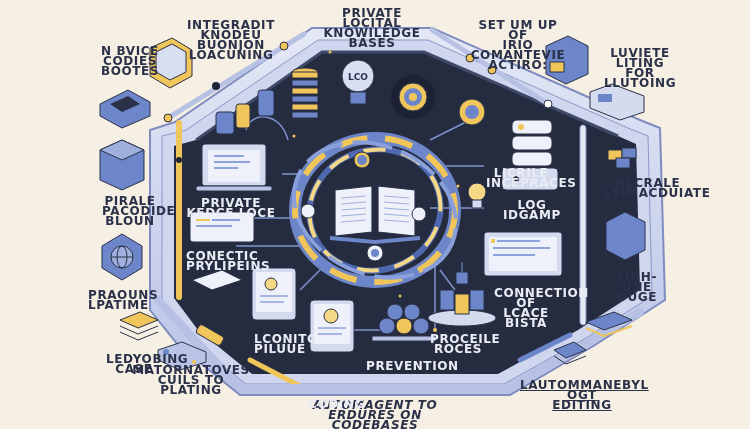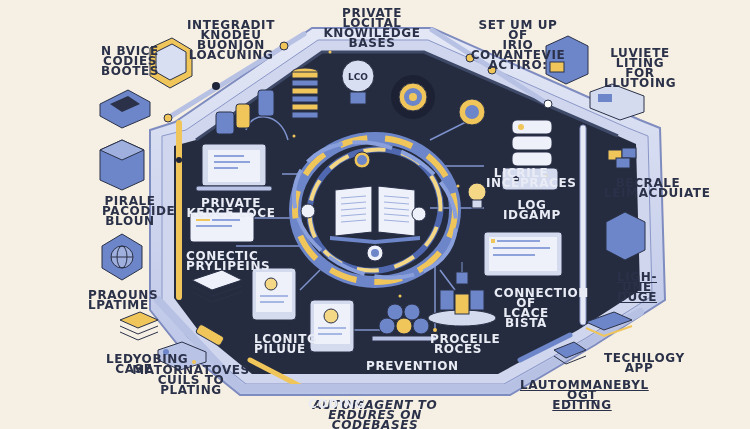--- a/index.html
+++ b/index.html
@@ -305,24 +305,22 @@
 <div class="lbl" style="left:312px;top:8px;width:120px;">Private Locital
 Knowiledge Bases</div>
 <div class="lbl" style="left:470px;top:20px;width:96px;">Set um up of
 Irio comantevie
 Actiro:</div>
 <div class="lbl" style="left:602px;top:48px;width:76px;">Luviete
 Liting for
 Llutoing</div>
 <div class="lbl" style="left:604px;top:178px;width:88px;text-align:center;">Becrale
 Leimacduiate</div>
-<div class="lbl" style="left:604px;top:272px;width:66px;text-decoration:underline;">Ligh-une
+<div class="lbl" style="left:604px;top:272px;width:66px;">Ligh-une
 Duge</div>
-<div class="lbl" style="left:604px;top:353px;width:70px;">Techilogy
-App</div>
 <div class="lbl" style="left:520px;top:380px;width:124px;text-decoration:underline;">Lautommanebyl ogt
 Editing</div>
 <div class="lbl" style="left:310px;top:400px;width:130px;font-style:italic;">Automagent to
 Erdures on codebases</div>
 <div class="lbl" style="left:126px;top:365px;width:130px;">Matornatoves cuils to
 Plating</div>
 <div class="lbl" style="left:106px;top:354px;width:56px;">Ledyobing
 Case</div>
 <div class="lbl" style="left:88px;top:290px;width:56px;">Praouns
 Lpatime</div>

